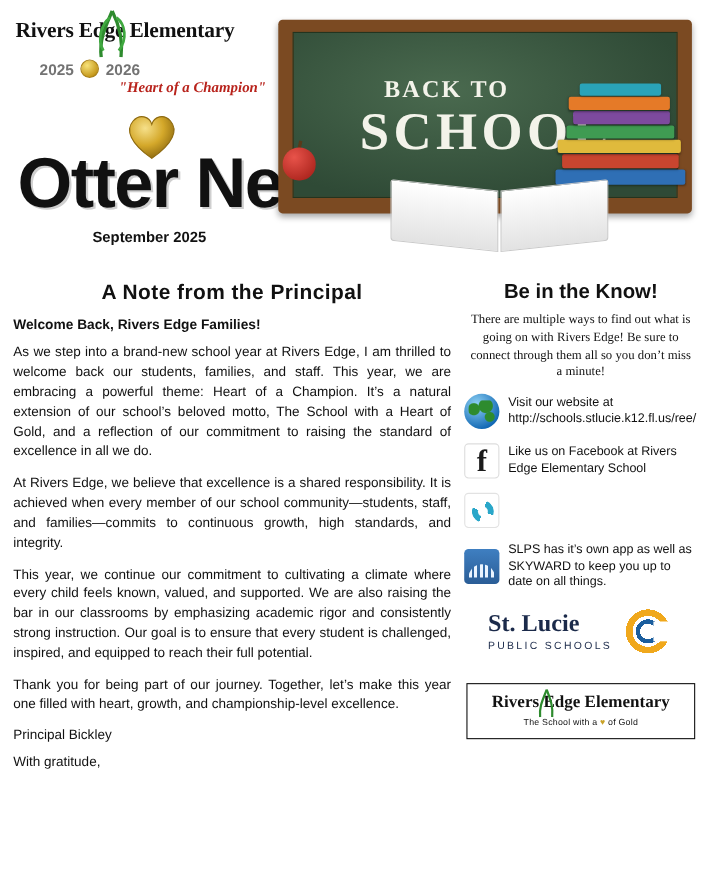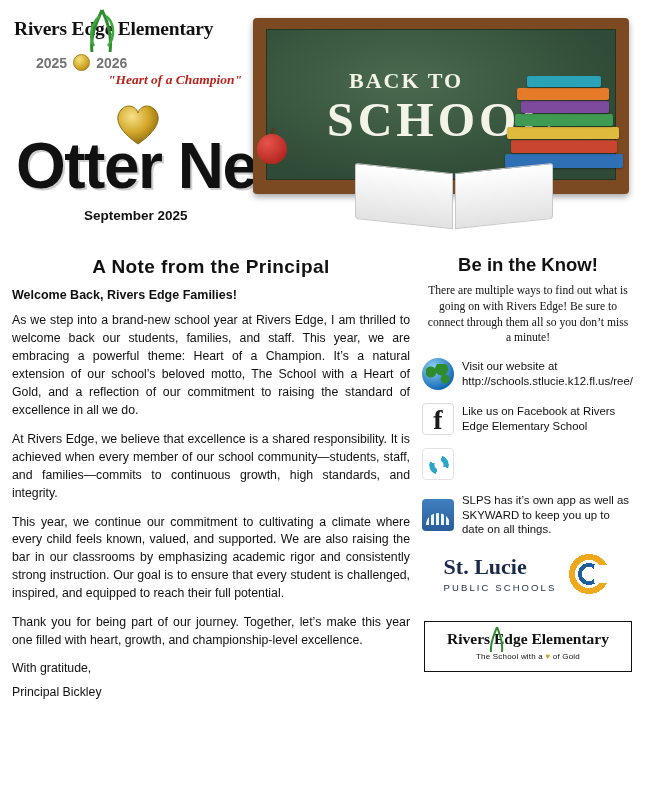--- a/index.html
+++ b/index.html
@@ -420,22 +420,22 @@
 
 <div class="content">
 
   <div class="col-left">
     <div class="section-title">A Note from the Principal</div>
     <p class="greeting">Welcome Back, Rivers Edge Families!</p>
     <p class="para">As we step into a brand-new school year at Rivers Edge, I am thrilled to welcome back our students, families, and staff.  This year, we are embracing a powerful theme: <b>Heart of a Champion</b>.  It’s a natural extension of our school’s beloved motto, <b>The School with a Heart of Gold</b>, and a reflection of our commitment to raising the standard of excellence in all we do.</p>
     <p class="para">At Rivers Edge, we believe that <b>excellence is a shared responsibility</b>.  It is achieved when every member of our school community—students, staff, and families—commits to continuous growth, high standards, and integrity.</p>
     <p class="para">This year, we continue our commitment to cultivating a climate where every child feels known, valued, and supported.  We are also raising the bar in our classrooms by emphasizing <b>academic rigor and consistently strong instruction</b>.  Our goal is to ensure that every student is challenged, inspired, and equipped to reach their full potential.</p>
     <p class="para">Thank you for being part of our journey.  Together, let’s make this year one filled with heart, growth, and championship-level excellence.</p>
+    <p class="sig">Principal Bickley</p>
     <p class="sig">With gratitude,</p>
-    <p class="sig">Principal Bickley</p>
   </div>
 
   <div class="col-right">
     <div class="know-title">Be in the Know!</div>
     <div class="know-intro">There are multiple ways to find out what is going on with Rivers Edge! Be sure to connect through them all so you don’t miss a minute!</div>
 
     <div class="link-row">
       <div class="link-icon ic-globe"></div>
       <div class="link-text">Visit our website at http://schools.stlucie.k12.fl.us/ree/</div>
     </div>

